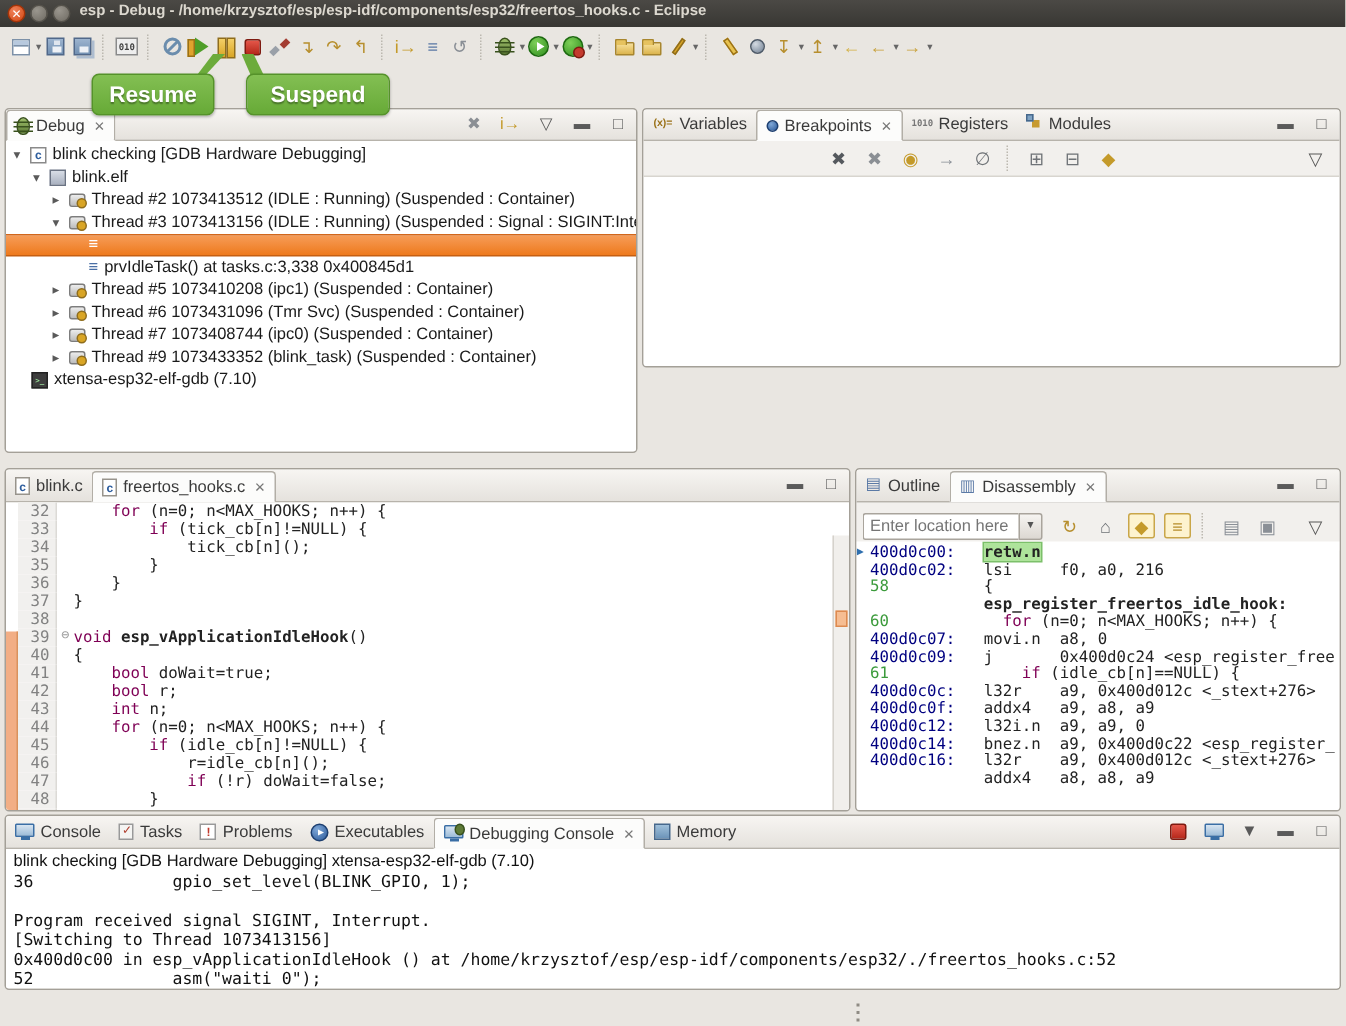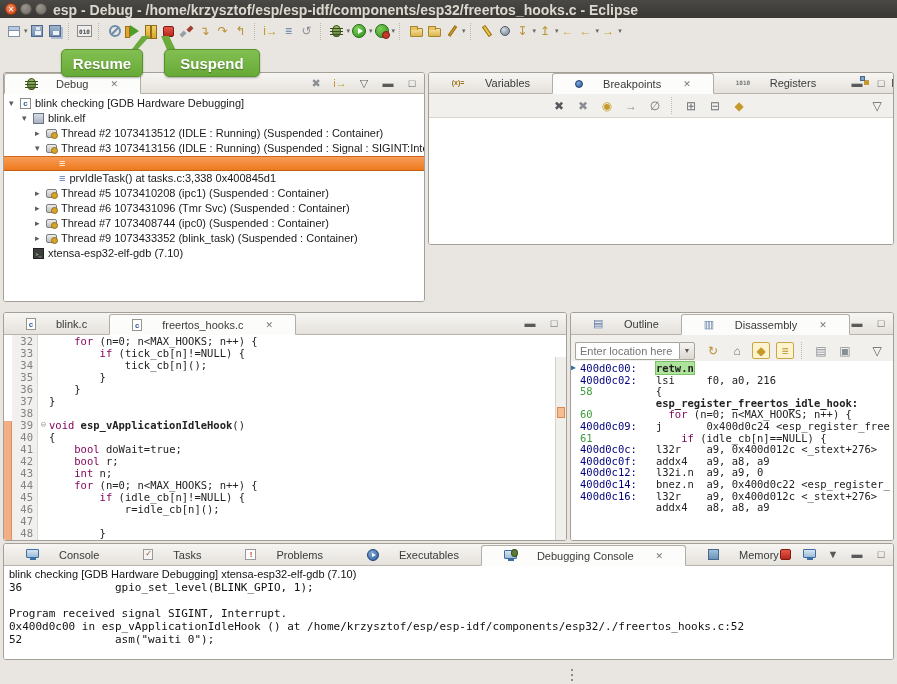--- a/index.html
+++ b/index.html
@@ -1,21 +1,21 @@
 <!DOCTYPE html>
 <html><head>
 <meta charset="utf-8">
 <style>
 *{margin:0;padding:0;box-sizing:border-box}
 html,body{width:897px;height:684px}
 body{position:relative;background:#e9e6e1;font-family:"Liberation Sans",sans-serif;overflow:hidden;font-size:11px;color:#222}
 
 
 #titlebar{position:absolute;left:0;top:0;width:897px;height:18px;background:linear-gradient(#4b4945,#383733);color:#dcd8cf}
-#title-text{position:absolute;left:53px;top:2px;font-weight:bold;font-size:14px;white-space:nowrap}
+#title-text{position:absolute;left:53px;top:2px;font-weight:bold;font-size:10px;white-space:nowrap}
 .winbtn{position:absolute;top:3px;width:12px;height:12px;border-radius:50%;font-size:8px;line-height:11px;text-align:center;color:#fff}
 #btn-close{left:5px;background:radial-gradient(circle at 35% 30%,#f0825a,#d24712);border:1px solid #a33409}
 #btn-min{left:20px;background:radial-gradient(circle at 35% 30%,#9a968e,#6e6a62);border:1px solid #55524b}
 #btn-max{left:35px;background:radial-gradient(circle at 35% 30%,#9a968e,#6e6a62);border:1px solid #55524b}
 
 
 #toolbar-main{position:absolute;left:0;top:18px;width:897px;height:26px;display:flex;align-items:center;padding-left:5px}
 .tico{width:18px;height:17px;display:flex;align-items:center;justify-content:center;font-size:13px;line-height:1;position:relative}
 .tico.pressed{background:#fdf3cf;border:1px solid #c9a649;border-radius:2px}
 .dd{font-size:7px;color:#666;margin-left:1px}
@@ -30,21 +30,21 @@
 .callout{position:absolute;z-index:60;background:linear-gradient(#83bf53,#67aa37);border:1px solid #55922a;border-radius:5px;color:#fff;font-weight:bold;font-size:15px;display:flex;align-items:center;justify-content:center;text-shadow:0 1px 1px rgba(0,0,0,.35);box-shadow:0 1px 2px rgba(0,0,0,.3)}
 #callout-resume{left:61px;top:49px;width:82px;height:28px}
 #callout-suspend{left:164px;top:49px;width:96px;height:28px}
 .pointer{position:absolute;z-index:59;background:#6cab3b}
 #pointer-resume{left:131px;top:36px;width:19px;height:14px;clip-path:polygon(58% 0,100% 0,32% 100%,2% 100%)}
 #pointer-suspend{left:161px;top:36px;width:19px;height:14px;clip-path:polygon(0 0,42% 0,78% 100%,32% 100%)}
 
 
 .panel{position:absolute;background:#fcfcfb;border:1px solid #a4a098;border-radius:3px;overflow:hidden}
 .tabbar{display:flex;align-items:flex-end;height:21px;background:linear-gradient(#f7f5f2,#e5e2dd);border-bottom:1px solid #b7b3ab;position:relative}
-.tab{display:flex;align-items:center;gap:20px;padding:0 22px;height:21px;color:#3a3a3a;white-space:nowrap}
+.tab{display:flex;align-items:center;gap:4px;padding:0 6px;height:21px;color:#3a3a3a;white-space:nowrap}
 .tab.active{background:#fcfcfb;border:1px solid #b2aea6;border-bottom:1px solid #fcfcfb;border-radius:3px 3px 0 0;margin-bottom:-1px}
 .tclose{font-size:9px;color:#777;margin-left:2px}
 .hdr-icons{position:absolute;right:3px;top:0;height:21px;display:flex;align-items:center;gap:6px}
 .hdr-icons .tico{font-size:11px}
 .viewbar{display:flex;align-items:center;height:24px;background:#f2f0ed;border-bottom:1px solid #d8d5cf;padding:0 4px}
 .viewbar .spacer{flex:1}
 .viewbar .tico{margin:0 3px;font-size:12px}
 
 
 #debug-tree{position:absolute;left:0;right:0;top:21px;bottom:0;background:#fff;overflow:hidden;padding-top:2px}
@@ -315,21 +315,21 @@
       <div class="trow" style="padding-left: 31px;">
         <span class="twist">▸</span>
         <span class="ti sh-thread"></span>
         <span class="tlabel">Thread #7 1073408744 (ipc0) (Suspended : Container)</span>
       </div>
       <div class="trow" style="padding-left: 31px;">
         <span class="twist">▸</span>
         <span class="ti sh-thread"></span>
         <span class="tlabel">Thread #9 1073433352 (blink_task) (Suspended : Container)</span>
       </div>
-      <div class="trow" style="padding-left: 18px;">
+      <div class="trow" style="padding-left: 6px;">
         <span class="twist"></span>
         <span class="ti sh-gdb">&gt;_</span>
         <span class="tlabel">xtensa-esp32-elf-gdb (7.10)</span>
       </div>
     </div>
 </div>
 
 <div class="panel" id="right-panel" style="left:428px;top:72px;width:466px;height:173px">
   <div class="tabbar" id="right-tabbar">
       <div class="tab">
@@ -397,21 +397,21 @@
         <div class="eline"><span class="estrip"></span><span class="egut">37</span><span class="efold"></span><span class="ecode"><span class="sg pl">}</span></span></div>
         <div class="eline"><span class="estrip"></span><span class="egut">38</span><span class="efold"></span><span class="ecode"></span></div>
         <div class="eline"><span class="estrip"></span><span class="egut">39</span><span class="efold">⊖</span><span class="ecode"><span class="sg kw">void</span><span class="sg fn"> esp_vApplicationIdleHook</span><span class="sg pl">()</span></span></div>
         <div class="eline"><span class="estrip"></span><span class="egut">40</span><span class="efold"></span><span class="ecode"><span class="sg pl">{</span></span></div>
         <div class="eline"><span class="estrip"></span><span class="egut">41</span><span class="efold"></span><span class="ecode"><span class="sg pl">    </span><span class="sg kw">bool</span><span class="sg pl"> doWait=true;</span></span></div>
         <div class="eline"><span class="estrip"></span><span class="egut">42</span><span class="efold"></span><span class="ecode"><span class="sg pl">    </span><span class="sg kw">bool</span><span class="sg pl"> r;</span></span></div>
         <div class="eline"><span class="estrip"></span><span class="egut">43</span><span class="efold"></span><span class="ecode"><span class="sg pl">    </span><span class="sg kw">int</span><span class="sg pl"> n;</span></span></div>
         <div class="eline"><span class="estrip"></span><span class="egut">44</span><span class="efold"></span><span class="ecode"><span class="sg pl">    </span><span class="sg kw">for</span><span class="sg pl"> (n=0; n&lt;MAX_HOOKS; n++) {</span></span></div>
         <div class="eline"><span class="estrip"></span><span class="egut">45</span><span class="efold"></span><span class="ecode"><span class="sg pl">        </span><span class="sg kw">if</span><span class="sg pl"> (idle_cb[n]!=NULL) {</span></span></div>
         <div class="eline"><span class="estrip"></span><span class="egut">46</span><span class="efold"></span><span class="ecode"><span class="sg pl">            r=idle_cb[n]();</span></span></div>
-        <div class="eline"><span class="estrip"></span><span class="egut">47</span><span class="efold"></span></div>
+        <div class="eline"><span class="estrip"></span><span class="egut">47</span><span class="efold"></span><span class="ecode"><span class="sg pl">            </span><span class="sg kw">if</span><span class="sg pl"> (!r) doWait=false;</span></span></div>
         <div class="eline"><span class="estrip"></span><span class="egut">48</span><span class="efold"></span><span class="ecode"><span class="sg pl">        }</span></span></div>
         <div class="eline"><span class="estrip"></span><span class="egut">49</span><span class="efold"></span><span class="ecode"><span class="sg pl">    }</span></span></div>
       </div>
     <div id="range-strip"></div>
     <div id="ann-ruler">
         <div id="ann-tick"></div>
       </div>
   </div>
 </div>
 
@@ -445,20 +445,21 @@
       <span class="tico" style="color: rgb(138, 143, 150);">▣</span>
       <div class="spacer" style="width: 14px;"></div>
       <span class="tico" style="color: rgb(90, 90, 90);">▽</span>
     </div>
   <div id="disasm-rows">
       <div class="drow pc"><span class="dmark">▶</span><span class="sg addr">400d0c00:</span><span class="sg pl">   </span><span class="sg pchl">retw.n</span></div>
       <div class="drow"><span class="dmark"></span><span class="sg addr">400d0c02:</span><span class="sg pl">   </span><span class="sg mn">lsi</span><span class="sg pl">     </span><span class="sg args">f0, a0, 216</span></div>
       <div class="drow"><span class="dmark"></span><span class="sg ln">58</span><span class="sg pl">          {</span></div>
       <div class="drow"><span class="dmark"></span><span class="sg pl">            </span><span class="sg lbl">esp_register_freertos_idle_hook:</span></div>
       <div class="drow"><span class="dmark"></span><span class="sg ln">60</span><span class="sg pl">            </span><span class="sg kw">for</span><span class="sg pl"> (n=0; n&lt;MAX_HOOKS; n++) {</span></div>
+      <div class="drow"><span class="dmark"></span><span class="sg addr">400d0c07:</span><span class="sg pl">   </span><span class="sg mn">movi.n</span><span class="sg pl">  </span><span class="sg args">a8, 0</span></div>
       <div class="drow"><span class="dmark"></span><span class="sg addr">400d0c09:</span><span class="sg pl">   </span><span class="sg mn">j</span><span class="sg pl">       </span><span class="sg args">0x400d0c24 &lt;esp_register_free</span></div>
       <div class="drow"><span class="dmark"></span><span class="sg ln">61</span><span class="sg pl">              </span><span class="sg kw">if</span><span class="sg pl"> (idle_cb[n]==NULL) {</span></div>
       <div class="drow"><span class="dmark"></span><span class="sg addr">400d0c0c:</span><span class="sg pl">   </span><span class="sg mn">l32r</span><span class="sg pl">    </span><span class="sg args">a9, 0x400d012c &lt;_stext+276&gt;</span></div>
       <div class="drow"><span class="dmark"></span><span class="sg addr">400d0c0f:</span><span class="sg pl">   </span><span class="sg mn">addx4</span><span class="sg pl">   </span><span class="sg args">a9, a8, a9</span></div>
       <div class="drow"><span class="dmark"></span><span class="sg addr">400d0c12:</span><span class="sg pl">   </span><span class="sg mn">l32i.n</span><span class="sg pl">  </span><span class="sg args">a9, a9, 0</span></div>
       <div class="drow"><span class="dmark"></span><span class="sg addr">400d0c14:</span><span class="sg pl">   </span><span class="sg mn">bnez.n</span><span class="sg pl">  </span><span class="sg args">a9, 0x400d0c22 &lt;esp_register_</span></div>
       <div class="drow"><span class="dmark"></span><span class="sg addr">400d0c16:</span><span class="sg pl">   </span><span class="sg mn">l32r</span><span class="sg pl">    </span><span class="sg args">a9, 0x400d012c &lt;_stext+276&gt;</span></div>
       <div class="drow"><span class="dmark"></span><span class="sg pl">            </span><span class="sg mn">addx4</span><span class="sg pl">   </span><span class="sg args">a8, a8, a9</span></div>
     </div>
 </div>
@@ -501,20 +502,21 @@
         <span class="tico" style="color: rgb(90, 90, 90);">▬</span>
         <span class="tico" style="color: rgb(90, 90, 90);">□</span>
       </div>
   </div>
   <div id="console-content">
     <div id="console-desc">blink checking [GDB Hardware Debugging] xtensa-esp32-elf-gdb (7.10)</div>
     <div id="console-lines">
         <div class="cline">36              gpio_set_level(BLINK_GPIO, 1);</div>
         <div class="cline"></div>
         <div class="cline">Program received signal SIGINT, Interrupt.</div>
+        <div class="cline">[Switching to Thread 1073413156]</div>
         <div class="cline">0x400d0c00 in esp_vApplicationIdleHook () at /home/krzysztof/esp/esp-idf/components/esp32/./freertos_hooks.c:52</div>
         <div class="cline">52              asm("waiti 0");</div>
       </div>
   </div>
 </div>
 
 <div id="drag-dots">
     <i></i>
     <i></i>
     <i></i>

